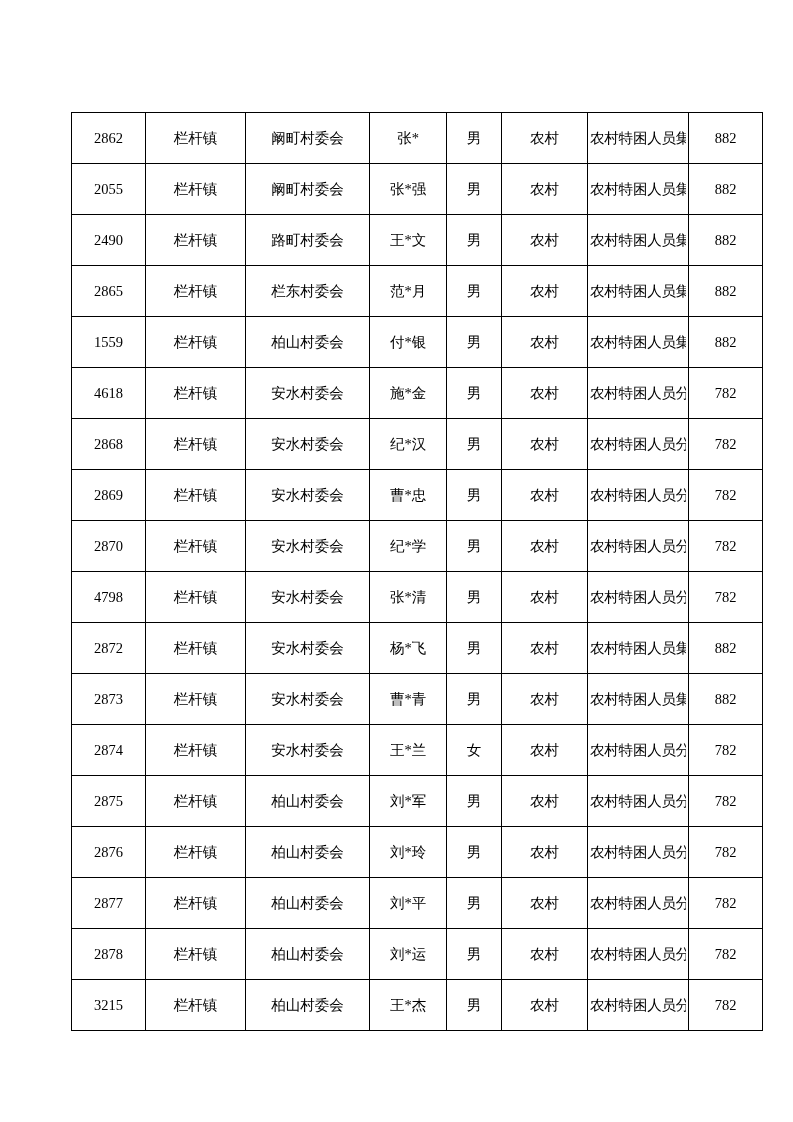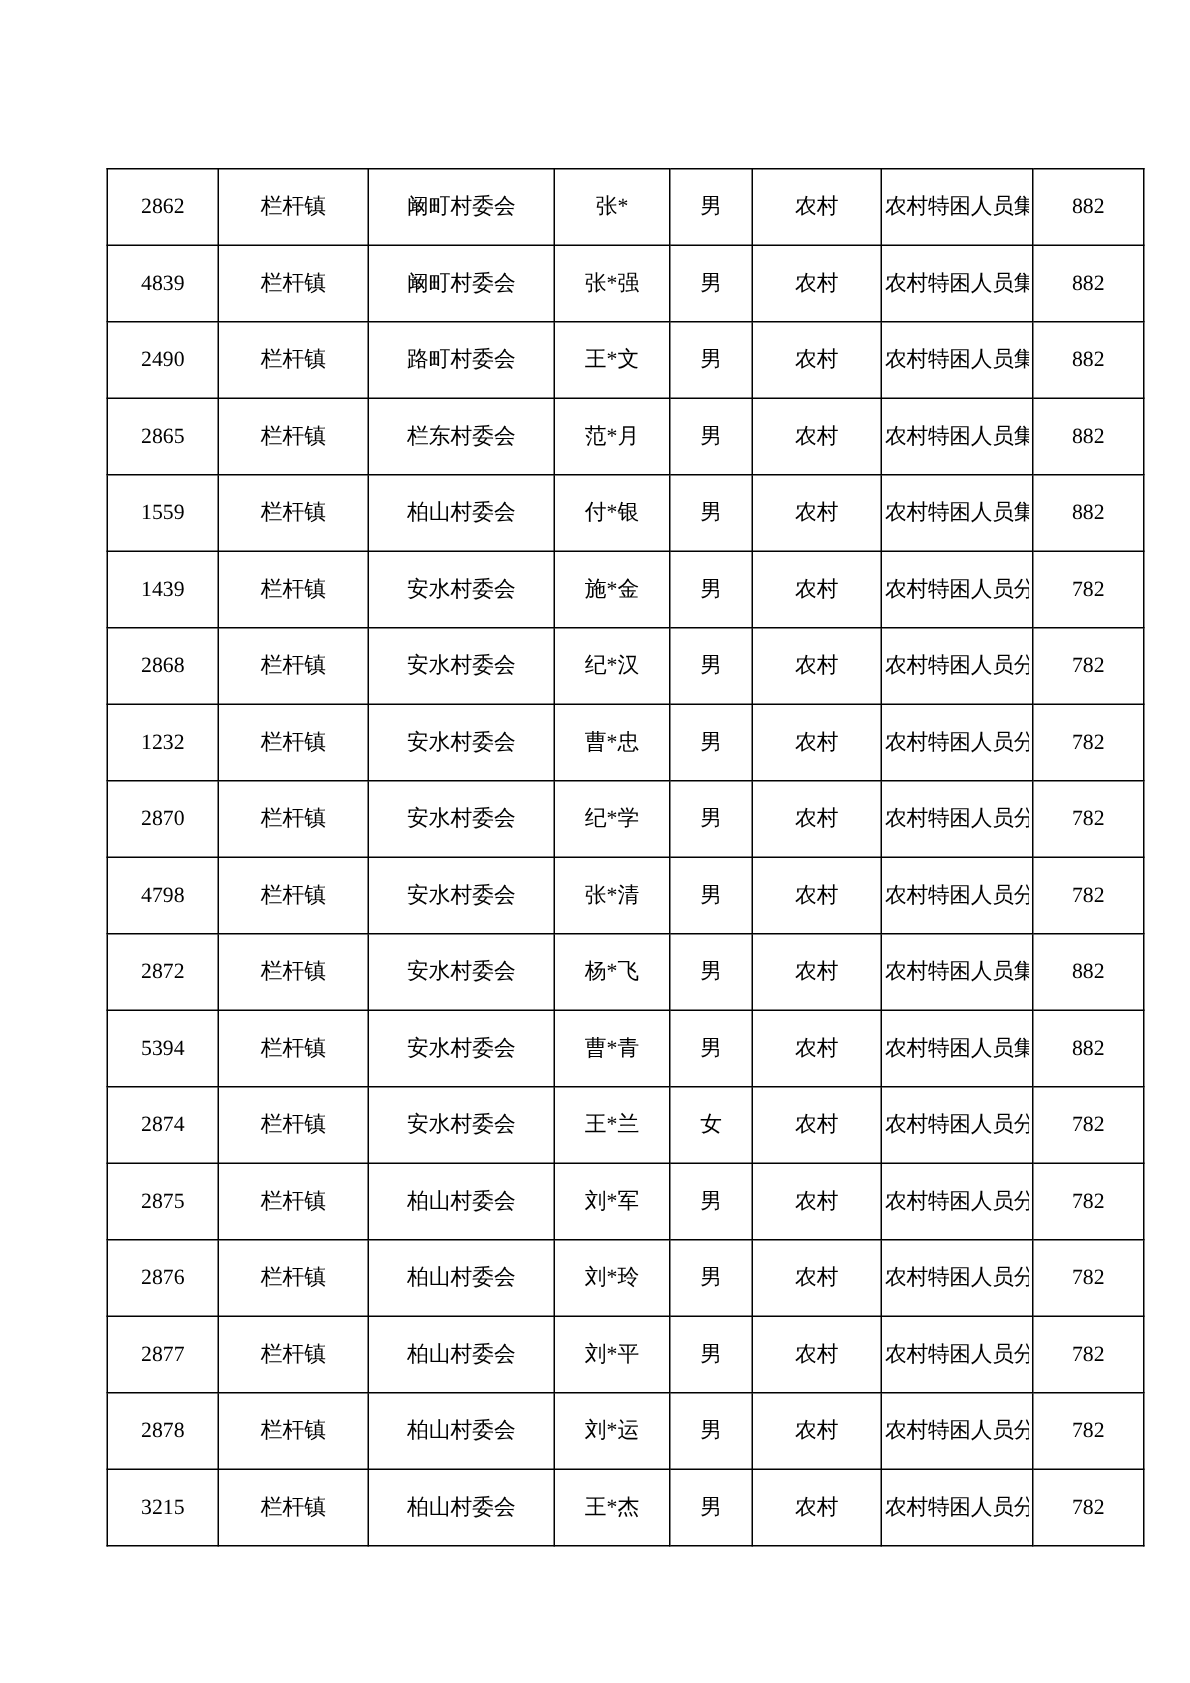--- a/index.html
+++ b/index.html
@@ -71,21 +71,21 @@
             <td class="c-village">阚町村委会</td>
             <td class="c-name">张*</td>
             <td class="c-gender">男</td>
             <td class="c-type">农村</td>
             <td class="c-cat">
               <span class="cat-text">农村特困人员集中供养</span>
             </td>
             <td class="c-amount">882</td>
           </tr>
           <tr>
-            <td class="c-id">4839</td>
+            <td class="c-id">2055</td>
             <td class="c-town">栏杆镇</td>
             <td class="c-village">阚町村委会</td>
             <td class="c-name">张*强</td>
             <td class="c-gender">男</td>
             <td class="c-type">农村</td>
             <td class="c-cat">
               <span class="cat-text">农村特困人员集中供养</span>
             </td>
             <td class="c-amount">882</td>
           </tr>
@@ -119,21 +119,21 @@
             <td class="c-village">柏山村委会</td>
             <td class="c-name">付*银</td>
             <td class="c-gender">男</td>
             <td class="c-type">农村</td>
             <td class="c-cat">
               <span class="cat-text">农村特困人员集中供养</span>
             </td>
             <td class="c-amount">882</td>
           </tr>
           <tr>
-            <td class="c-id">1439</td>
+            <td class="c-id">4618</td>
             <td class="c-town">栏杆镇</td>
             <td class="c-village">安水村委会</td>
             <td class="c-name">施*金</td>
             <td class="c-gender">男</td>
             <td class="c-type">农村</td>
             <td class="c-cat">
               <span class="cat-text">农村特困人员分散供养</span>
             </td>
             <td class="c-amount">782</td>
           </tr>
@@ -143,21 +143,21 @@
             <td class="c-village">安水村委会</td>
             <td class="c-name">纪*汉</td>
             <td class="c-gender">男</td>
             <td class="c-type">农村</td>
             <td class="c-cat">
               <span class="cat-text">农村特困人员分散供养</span>
             </td>
             <td class="c-amount">782</td>
           </tr>
           <tr>
-            <td class="c-id">1232</td>
+            <td class="c-id">2869</td>
             <td class="c-town">栏杆镇</td>
             <td class="c-village">安水村委会</td>
             <td class="c-name">曹*忠</td>
             <td class="c-gender">男</td>
             <td class="c-type">农村</td>
             <td class="c-cat">
               <span class="cat-text">农村特困人员分散供养</span>
             </td>
             <td class="c-amount">782</td>
           </tr>
@@ -191,21 +191,21 @@
             <td class="c-village">安水村委会</td>
             <td class="c-name">杨*飞</td>
             <td class="c-gender">男</td>
             <td class="c-type">农村</td>
             <td class="c-cat">
               <span class="cat-text">农村特困人员集中供养</span>
             </td>
             <td class="c-amount">882</td>
           </tr>
           <tr>
-            <td class="c-id">5394</td>
+            <td class="c-id">2873</td>
             <td class="c-town">栏杆镇</td>
             <td class="c-village">安水村委会</td>
             <td class="c-name">曹*青</td>
             <td class="c-gender">男</td>
             <td class="c-type">农村</td>
             <td class="c-cat">
               <span class="cat-text">农村特困人员集中供养</span>
             </td>
             <td class="c-amount">882</td>
           </tr>

